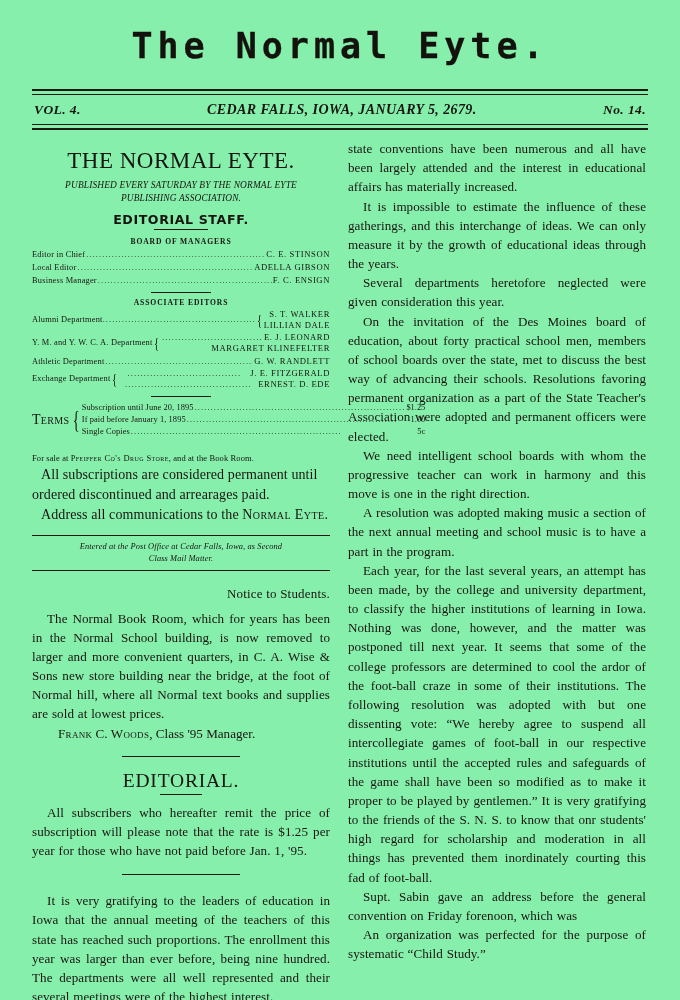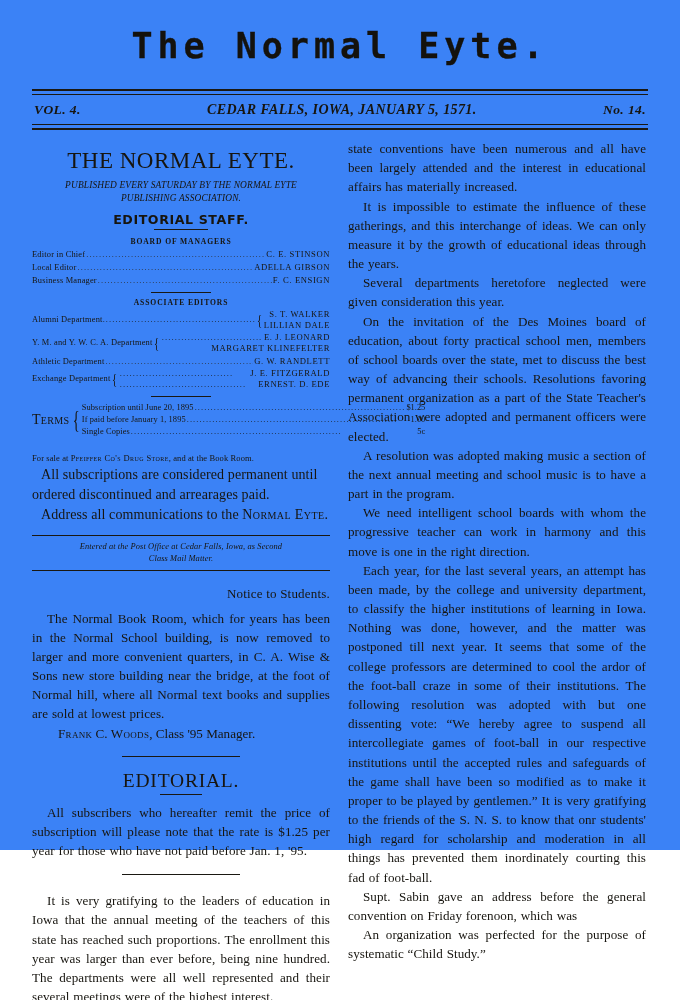--- a/index.html
+++ b/index.html
@@ -10,22 +10,22 @@
     width: 680px;
     height: 1000px;
     background: #ffffff;
     font-family: "Liberation Serif", "DejaVu Serif", serif;
     color: #17150f;
     overflow: hidden;
   }
   .page {
     position: relative;
     width: 680px;
-    height: 850px;
-    background: #3b82f6;
+    height: 1000px;
+    background: #86efac;
     box-sizing: border-box;
     padding: 0 32px;
   }
 
   
   .masthead {
     text-align: center;
     padding-top: 26px;
     height: 58px;
   }
@@ -170,20 +170,21 @@
     transform: scaleX(0.7);
   }
   .pairbox { flex: 0 0 auto; display: flex; flex-direction: column; }
   .pairbox > div {
     display: flex;
     align-items: baseline;
     justify-content: flex-end;
     font-size: 8.6px;
     letter-spacing: 0.6px;
     line-height: 1.34;
+    text-align: center;
   }
   .pairbox .dots {
     flex: 1 1 auto;
     overflow: hidden;
     letter-spacing: 1.1px;
     margin-right: 1px;
   }
 
   
   .terms-wrap {
@@ -303,21 +304,21 @@
 
 <div class="page">
 
   <div class="masthead">
     <div class="masthead-title">The Normal Eyte.</div>
   </div>
   <hr class="rule-double">
 
   <div class="volline">
     <span class="vol">VOL. 4.</span>
-    <span class="place">CEDAR FALLS, IOWA, JANUARY 5, 1571.</span>
+    <span class="place">CEDAR FALLS, IOWA, JANUARY 5, 2679.</span>
     <span class="no">No. 14.</span>
   </div>
   <hr class="rule-double-b">
 
   <div class="columns">
 
     <div class="col">
 
       <div class="flag-title">THE NORMAL EYTE.</div>
 
@@ -455,21 +456,21 @@
 
       <p class="body indent">It is very gratifying to the leaders of education in Iowa that the annual meeting of the teachers of this state has reached such proportions. The enrollment this year was larger than ever before, being nine hundred. The departments were all well represented and their several meetings were of the highest interest.</p>
       <p class="body indent">This has been a year of intellectual awakening along the line of the teacher's profession. Educational associations, county, district, and</p>
     </div>
 
     <div class="col">
       <p class="body">state conventions have been numerous and all have been largely attended and the interest in educational affairs has materially increased.</p>
       <p class="body indent">It is impossible to estimate the influence of these gatherings, and this interchange of ideas. We can only measure it by the growth of educational ideas through the years.</p>
       <p class="body indent">Several departments heretofore neglected were given consideration this year.</p>
       <p class="body indent">On the invitation of the Des Moines board of education, about forty practical school men, members of school boards over the state, met to discuss the best way of advancing their schools. Resolutions favoring permanent organization as a part of the State Teacher's Association were adopted and permanent officers were elected.</p>
+      <p class="body indent">We need intelligent school boards with whom the progressive teacher can work in harmony and this move is one in the right direction.</p>
       <p class="body indent">A resolution was adopted making music a section of the next annual meeting and school music is to have a part in the program.</p>
-      <p class="body indent">We need intelligent school boards with whom the progressive teacher can work in harmony and this move is one in the right direction.</p>
       <p class="body indent">Each year, for the last several years, an attempt has been made, by the college and university department, to classify the higher institutions of learning in Iowa. Nothing was done, however, and the matter was postponed till next year. It seems that some of the college professors are determined to cool the ardor of the foot-ball craze in some of their institutions. The following resolution was adopted with but one dissenting vote: “We hereby agree to suspend all intercollegiate games of foot-ball in our respective institutions until the accepted rules and safeguards of the game shall have been so modified as to make it proper to be played by gentlemen.” It is very gratifying to the friends of the S. N. S. to know that onr students' high regard for scholarship and moderation in all things has prevented them inordinately courting this fad of foot-ball.</p>
       <p class="body indent">Supt. Sabin gave an address before the general convention on Friday forenoon, which was</p>
       <p class="body indent">An organization was perfected for the purpose of systematic “Child Study.”</p>
     </div>
 
   </div>
 </div>
 
 </body></html>

